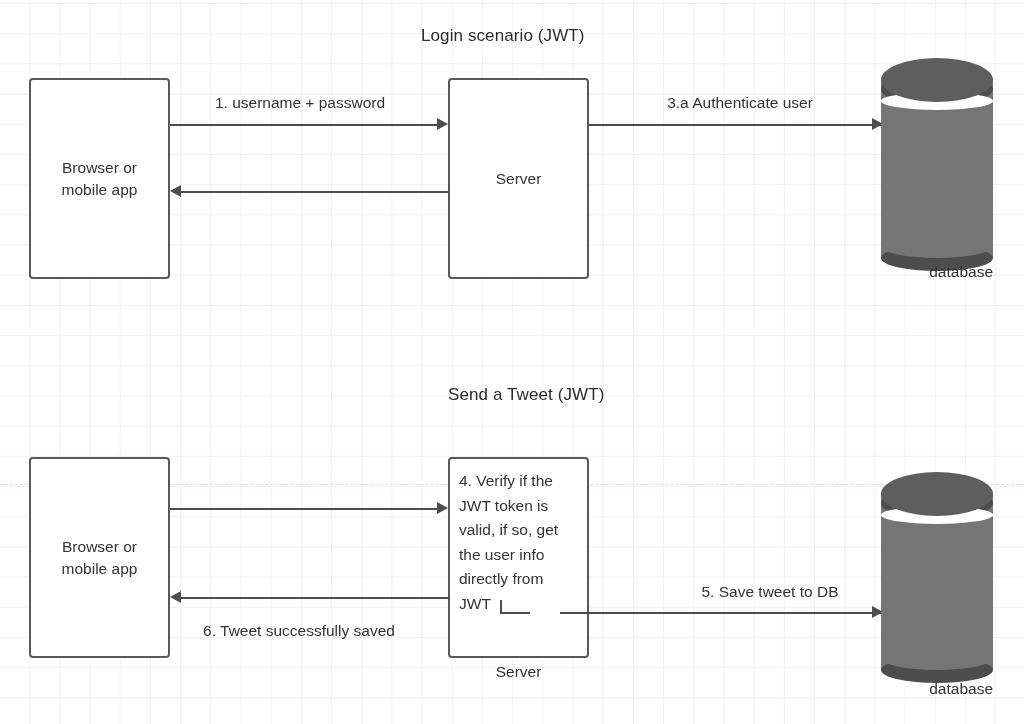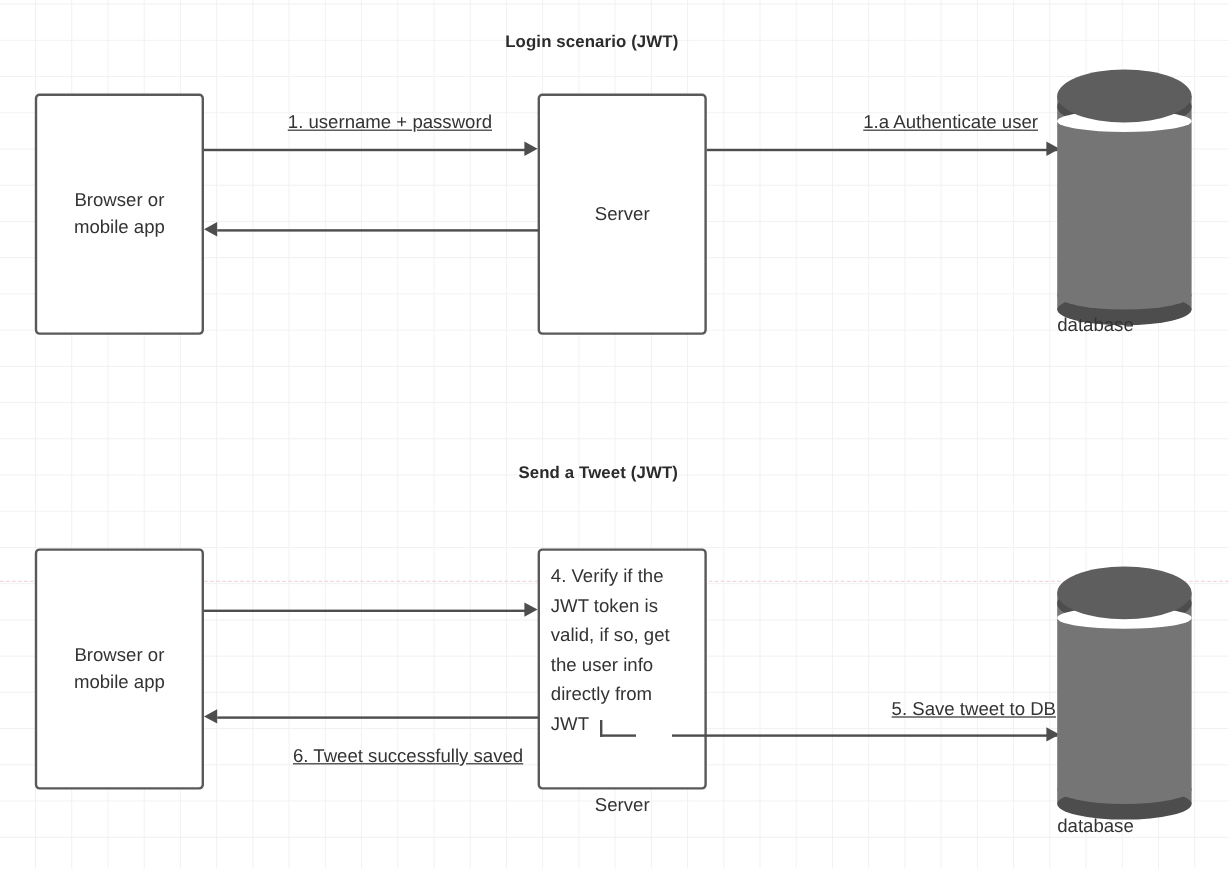--- a/index.html
+++ b/index.html
@@ -25,22 +25,22 @@
   .guide-h {
     position: absolute;
     height: 0;
     border-top: 1px dashed #f0d6e0;
     left: 0;
     width: 1024px;
   }
   
   .section-title {
     position: absolute;
-    font-size: 14px;
-    font-weight: bold;
+    font-size: 17px;
+    font-weight: normal;
     color: #2b2b2b;
     white-space: nowrap;
     letter-spacing: .1px;
   }
   
   .node-box {
     position: absolute;
     background: #ffffff;
     border: 2px solid #595959;
     border-radius: 4px;
@@ -80,24 +80,23 @@
     width: 0; height: 0;
     border-top: 6.5px solid transparent;
     border-bottom: 6.5px solid transparent;
   }
   .arrow-head.right { border-left: 11px solid #4d4d4d; }
   .arrow-head.left  { border-right: 11px solid #4d4d4d; }
   .conn-label {
     position: absolute;
     font-size: 15.5px;
     color: #333333;
-    text-align: right;
+    text-align: center;
     line-height: 22px;
     white-space: pre-line;
-    text-decoration: underline;
   }
   
   .elbow-v { position: absolute; width: 2px; background: #4d4d4d; }
   
   .db {
     position: absolute;
     width: 112px;
   }
   .db-top-rim {
     position: absolute;
@@ -136,21 +135,21 @@
   .db-body-cap {
     position: absolute;
     left: 0;
     width: 112px; height: 24px;
     background: #757575;
     border-radius: 50%;
   }
   .db-caption {
     position: absolute;
     width: 112px;
-    text-align: left;
+    text-align: right;
     font-size: 15.5px;
     color: #333333;
     white-space: nowrap;
   }
 </style>
 </head>
 <body>
 
 <div id="canvas">
 
@@ -169,33 +168,33 @@
 
   <div class="conn" style="left:170px; top:124px; width:268px;"></div>
   <div class="arrow-head right" style="left:437px; top:118px;"></div>
   <div class="conn-label" style="left:190px; top:92px; width:220px;">1. username + password</div>
 
   <div class="conn" style="left:181px; top:191px; width:268px;"></div>
   <div class="arrow-head left" style="left:170px; top:185px;"></div>
 
   <div class="conn" style="left:589px; top:124px; width:292px;"></div>
   <div class="arrow-head right" style="left:872px; top:118px;"></div>
-  <div class="conn-label" style="left:615px; top:92px; width:250px;">1.a Authenticate user</div>
+  <div class="conn-label" style="left:615px; top:92px; width:250px;">3.a Authenticate user</div>
 
   <div class="db" style="left:881px; top:58px; height:200px;">
     <div class="db-body" style="top:22px; height:178px;"></div>
     <div class="db-bottom-rim" style="top:187px;"></div>
     <div class="db-body-cap" style="top:176px;"></div>
     <div class="db-top-rim"></div>
     <div class="db-gap"></div>
     <div class="db-top-face"></div>
   </div>
   <div class="db-caption" style="left:881px; top:263px;">database</div>
 
-  <div class="section-title" style="left:432px; top:385px;text-align:right;">Send a Tweet (JWT)</div>
+  <div class="section-title" style="left:448px; top:385px;text-align:right;">Send a Tweet (JWT)</div>
 
   <div class="node-box" style="left:29px; top:457px; width:141px; height:201px;">
     <span class="node-label">Browser or
 mobile app</span>
   </div>
 
   <div class="node-box" style="left:448px; top:457px; width:141px; height:201px; align-items:flex-start;">
     <span class="node-label left-align">4. Verify if the
 JWT token is
 valid, if so, get
@@ -203,21 +202,21 @@
 directly from
 JWT</span>
   </div>
   <div class="box-outside-label" style="left:448px; top:663px; width:141px;">Server</div>
 
   <div class="conn" style="left:170px; top:508px; width:268px;"></div>
   <div class="arrow-head right" style="left:437px; top:502px;"></div>
 
   <div class="conn" style="left:181px; top:597px; width:268px;"></div>
   <div class="arrow-head left" style="left:170px; top:591px;"></div>
-  <div class="conn-label" style="left:186px; top:620px; width:250px;">6. Tweet successfully saved</div>
+  <div class="conn-label" style="left:174px; top:620px; width:250px;">6. Tweet successfully saved</div>
 
   <div class="elbow-v" style="left:500px; top:600px; height:14px;"></div>
   <div class="conn" style="left:500px; top:612px; width:30px;"></div>
 
   <div class="conn" style="left:560px; top:612px; width:321px;"></div>
   <div class="arrow-head right" style="left:872px; top:606px;"></div>
   <div class="conn-label" style="left:660px; top:581px; width:220px;">5. Save tweet to DB</div>
 
   <div class="db" style="left:881px; top:472px; height:198px;">
     <div class="db-body" style="top:22px; height:176px;"></div>

